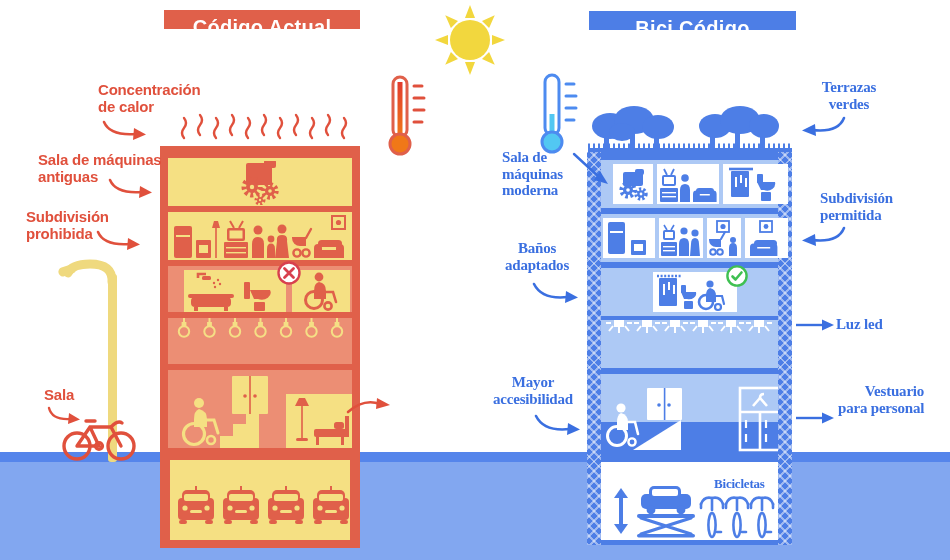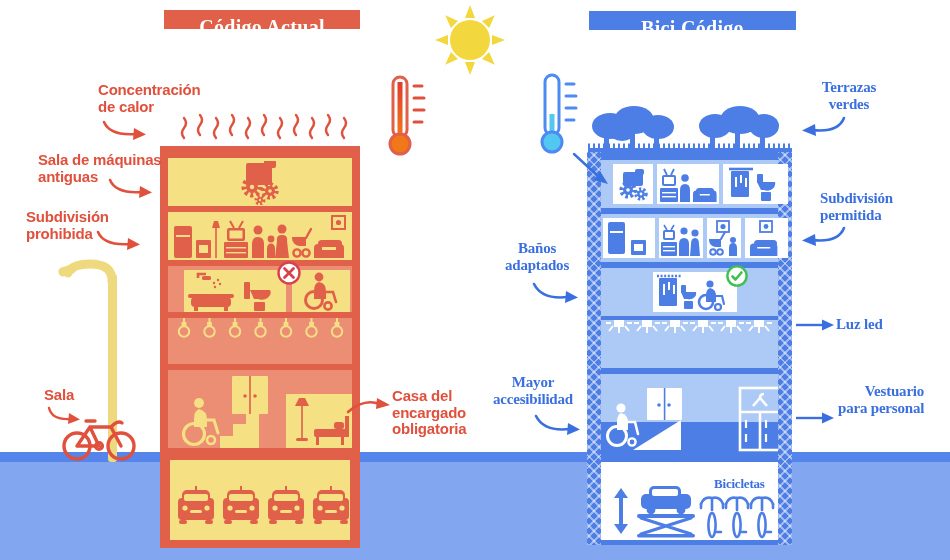--- a/index.html
+++ b/index.html
@@ -1,20 +1,20 @@
 <!DOCTYPE html>
 <html><head>
 <meta charset="utf-8">
 <style>
   html,body{margin:0;padding:0;background:#fff;}
   .stage{position:relative;width:950px;height:560px;background:#ffffff;overflow:hidden;
          font-family:"Liberation Sans",sans-serif;}
   .abs{position:absolute;}
   .title{position:absolute;height:19px;line-height:34px;text-align:center;color:#fff;
-         font-size:20px;font-weight:bold;letter-spacing:.3px;font-family:Liberation Serif, serif;}
+         font-size:20px;font-weight:bold;letter-spacing:.3px;}
   .lbl{position:absolute;font-weight:bold;white-space:pre-line;line-height:1.1;
        letter-spacing:-.2px;font-size:15px;}
   .lbl.red{color:#E0503C;}
   .lbl.blue{color:#3A6FE0;font-family:Liberation Serif, serif;}
   .ctr{text-align:center;}
   .floor{position:absolute;left:8px;width:184px;}
   .rfloor{position:absolute;left:14px;width:177px;}
   .yellow{background:#F5E083;}
   .salmon{background:#EC8E74;}
   .lblue{background:#ADC9F5;}
@@ -611,26 +611,26 @@
     </div>
   </div>
 
   <div class="lbl red" style="left:90px;top:82px;margin-left:8px;">Concentración
 de calor</div>
   <div class="lbl red" style="left:38px;top:152px;">Sala de máquinas
 antiguas</div>
   <div class="lbl red" style="left:26px;top:209px;">Subdivisión
 prohibida</div>
   <div class="lbl red" style="left:44px;top:387px;">Sala</div>
-  <div class="lbl red" style="left:392px;top:388px;">Casa del
-encargado
-obligatoria</div>
 
   <div class="lbl blue ctr" style="left:816px;top:79px;width:66px;">Terrazas
 verdes</div>
+  <div class="lbl blue" style="left:502px;top:149px;">Sala de
+máquinas
+moderna</div>
   <div class="lbl blue" style="left:820px;top:190px;">Subdivisión
 permitida</div>
   <div class="lbl blue ctr" style="left:497px;top:240px;width:80px;">Baños
 adaptados</div>
   <div class="lbl blue" style="left:836px;top:316px;">Luz led</div>
   <div class="lbl blue ctr" style="left:486px;top:374px;width:94px;">Mayor
 accesibilidad</div>
   <div class="lbl blue" style="left:838px;top:383px;text-align:right;">Vestuario
 para personal</div>
   <div class="lbl blue" style="left:714px;top:477px;font-size:13px;">Bicicletas</div>

